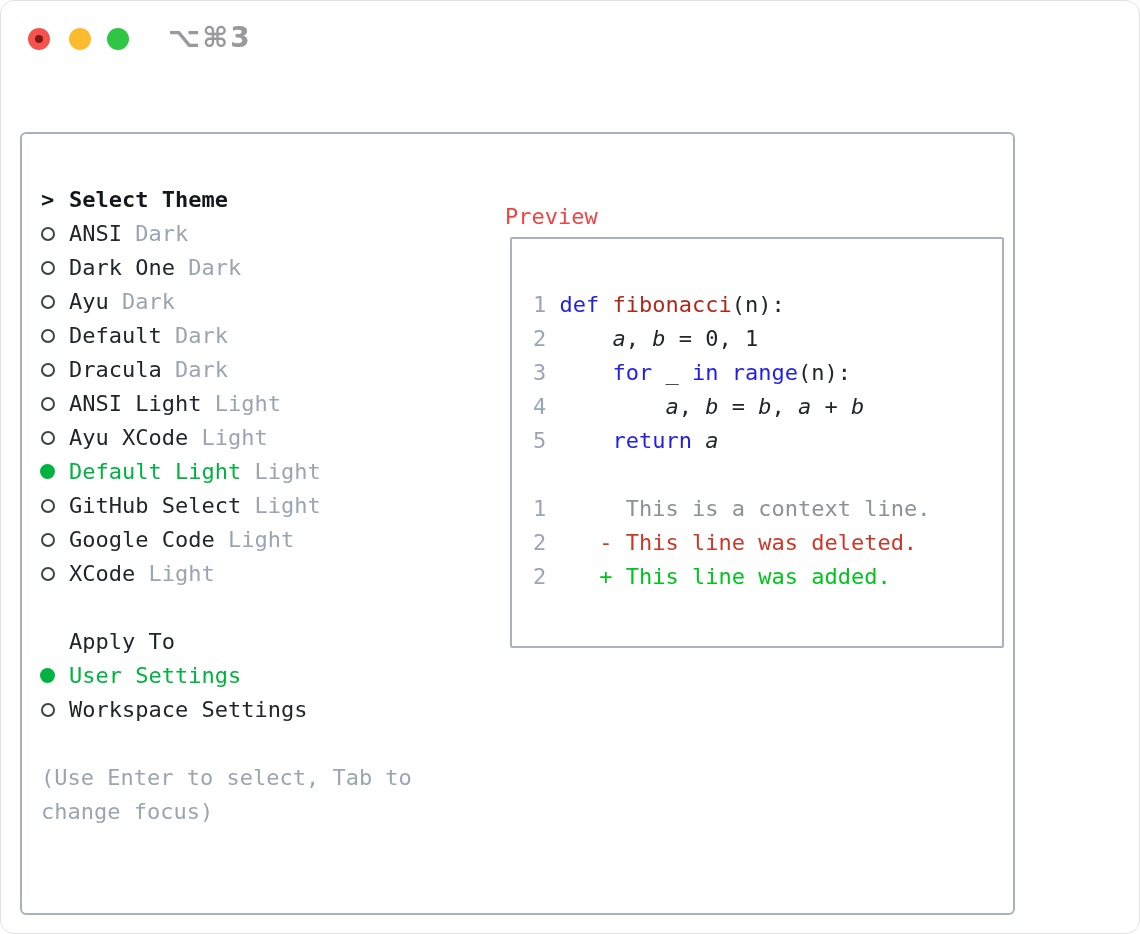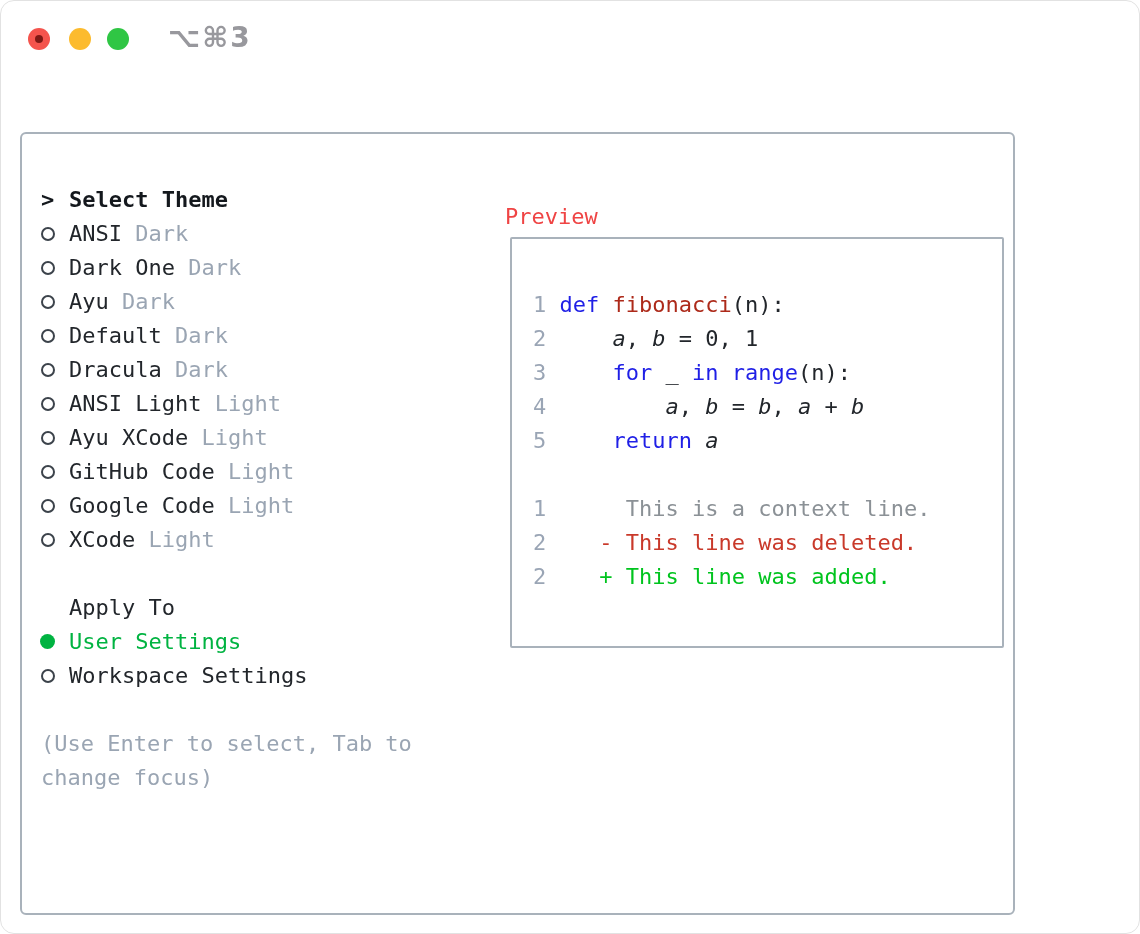--- a/index.html
+++ b/index.html
@@ -63,21 +63,22 @@
       <div class="row"><span class="marker"><span class="prompt-char">&gt;</span></span><span class="bold-label">Select Theme</span></div>
 
       <div id="theme-list">
           <div class="row opt"><span class="marker"><span class="radio"></span></span><span class="nm">ANSI</span><span class="sx"> Dark</span></div>
           <div class="row opt"><span class="marker"><span class="radio"></span></span><span class="nm">Dark One</span><span class="sx"> Dark</span></div>
           <div class="row opt"><span class="marker"><span class="radio"></span></span><span class="nm">Ayu</span><span class="sx"> Dark</span></div>
           <div class="row opt"><span class="marker"><span class="radio"></span></span><span class="nm">Default</span><span class="sx"> Dark</span></div>
           <div class="row opt"><span class="marker"><span class="radio"></span></span><span class="nm">Dracula</span><span class="sx"> Dark</span></div>
           <div class="row opt"><span class="marker"><span class="radio"></span></span><span class="nm">ANSI Light</span><span class="sx"> Light</span></div>
           <div class="row opt"><span class="marker"><span class="radio"></span></span><span class="nm">Ayu XCode</span><span class="sx"> Light</span></div>
-          <div class="row opt"><span class="marker"><span class="radio"></span></span><span class="nm">GitHub Code</span><span class="sx"> Light</span></div>
+          <div class="row opt on"><span class="marker"><span class="radio sel"></span></span><span class="nm">Default Light</span><span class="sx"> Light</span></div>
+          <div class="row opt"><span class="marker"><span class="radio"></span></span><span class="nm">GitHub Select</span><span class="sx"> Light</span></div>
           <div class="row opt"><span class="marker"><span class="radio"></span></span><span class="nm">Google Code</span><span class="sx"> Light</span></div>
           <div class="row opt"><span class="marker"><span class="radio"></span></span><span class="nm">XCode</span><span class="sx"> Light</span></div>
         </div>
 
       <div class="row"> </div>
       <div class="row"><span class="marker"></span><span>Apply To</span></div>
 
       <div id="apply-list">
           <div class="row opt on"><span class="marker"><span class="radio sel"></span></span><span class="nm">User Settings</span></div>
           <div class="row opt"><span class="marker"><span class="radio"></span></span><span class="nm">Workspace Settings</span></div>

